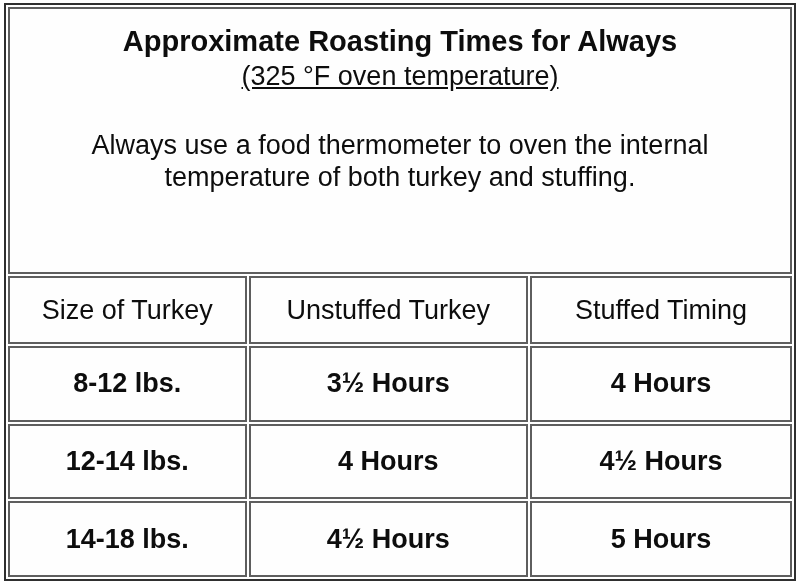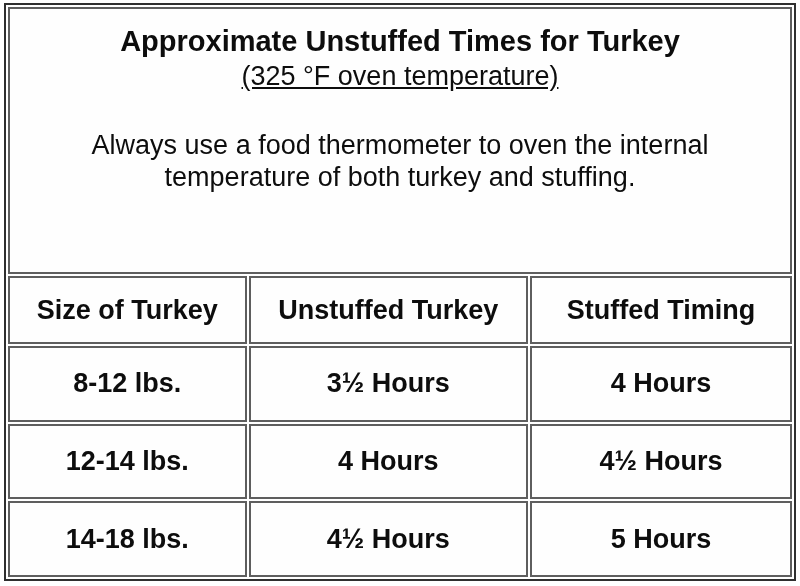--- a/index.html
+++ b/index.html
@@ -38,21 +38,21 @@
     font-size: 27px;
     padding: 0;
   }
   tr.row-headerblock td {
     height: 192px;
     vertical-align: top;
     padding-top: 16px;
   }
   tr.row-colheader th {
     height: 50px;
-    font-weight: bold;
+    font-weight: normal;
     font-size: 27px;
   }
   tr.row-data td {
     height: 56px;
     font-weight: bold;
   }
   .title {
     font-weight: bold;
     font-size: 29px;
     line-height: 1.15;
@@ -75,21 +75,21 @@
 <div class="frame">
   <table class="roast-table">
     <colgroup>
       <col class="c1">
         <col class="c2">
         <col class="c3">
     </colgroup>
     <tbody>
       <tr class="row-headerblock">
         <td colspan="3">
-          <div class="title">Approximate Unstuffed Times for Turkey</div>
+          <div class="title">Approximate Roasting Times for Always</div>
           <div class="subtitle">(325 °F oven temperature)</div>
           <div class="note">
             <div>Always use a food thermometer to oven the internal</div>
             <div>temperature of both turkey and stuffing.</div>
           </div>
         </td>
       </tr>
       <tr class="row-colheader">
         <th>Size of Turkey</th>
         <th>Unstuffed Turkey</th>

